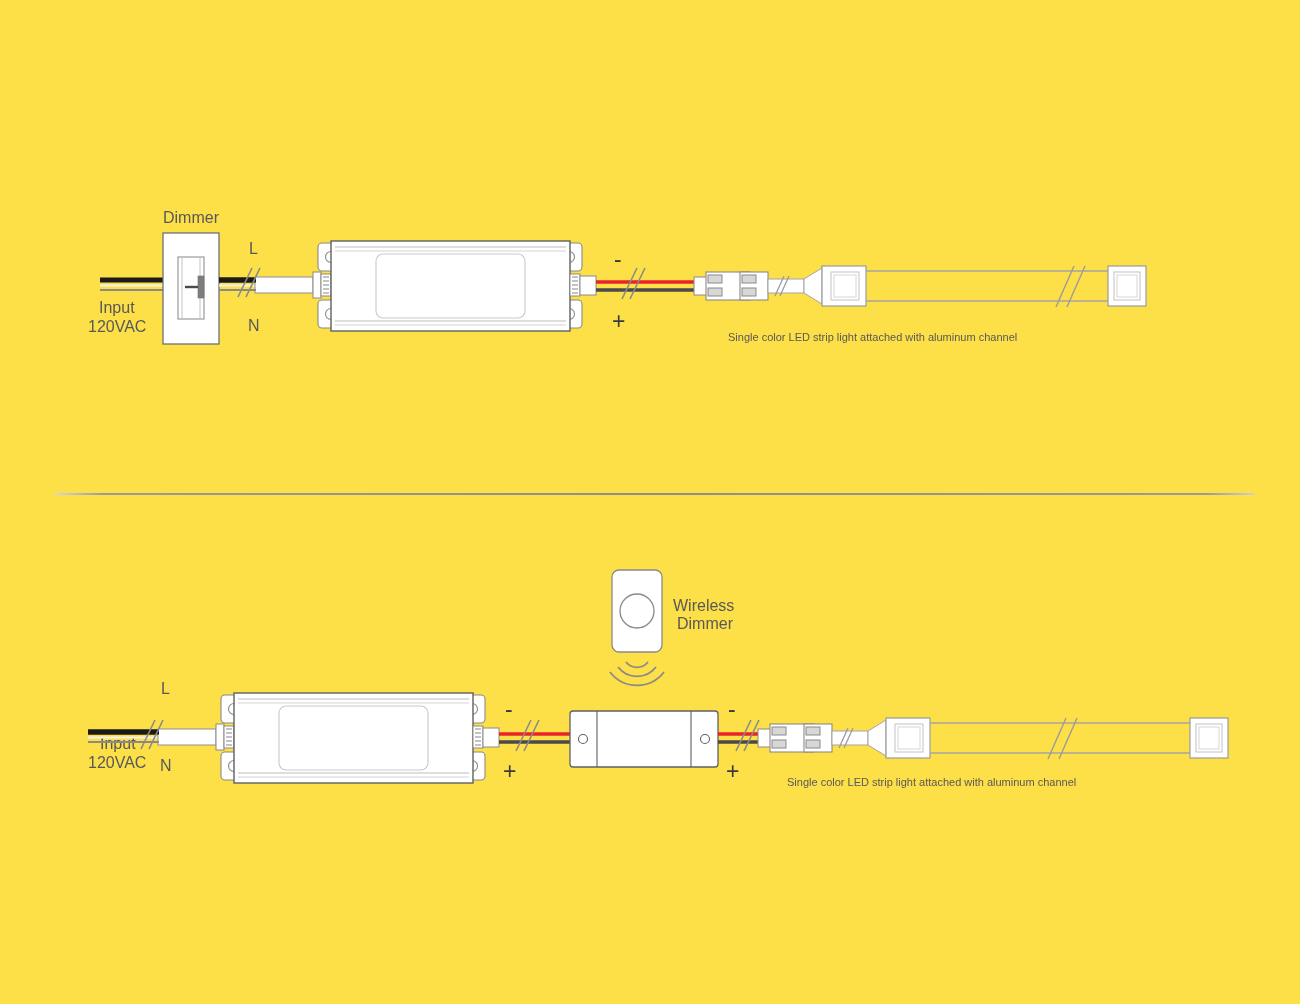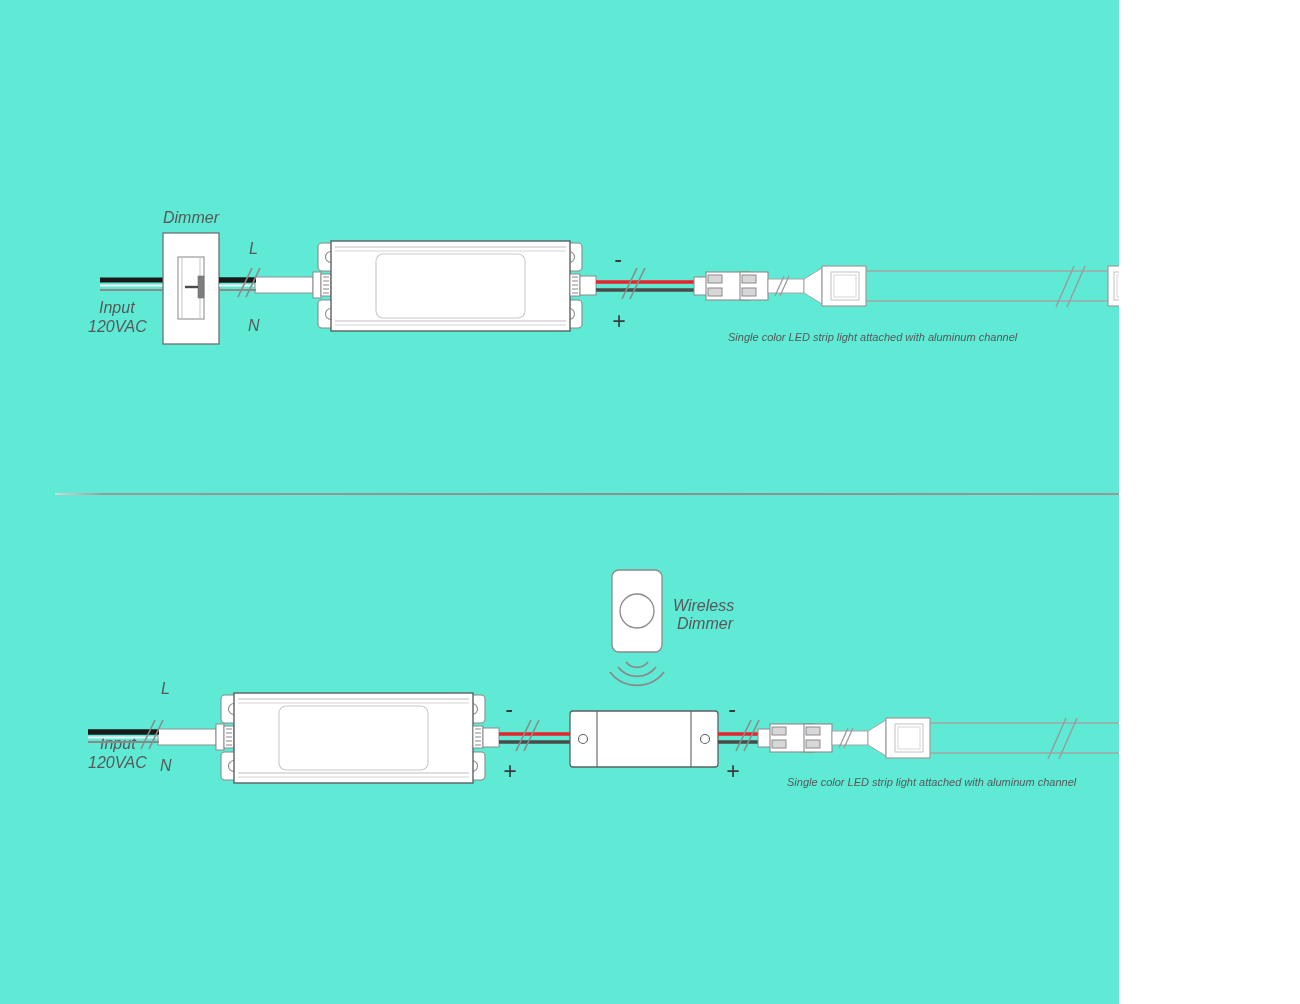--- a/index.html
+++ b/index.html
@@ -6,25 +6,24 @@
     margin: 0;
     padding: 0;
     background: #ffffff;
   }
   body {
     font-family: "Liberation Sans", sans-serif;
     color: #4a4a4a;
   }
   #page {
     position: relative;
-    width: 1119px;
+    width: 1300px;
     height: 1004px;
     overflow: hidden;
-    background: #5eead4;
-    font-style: italic;
+    background: #fde047;
   }
   .lbl {
     position: absolute;
     font-family: "Liberation Sans", sans-serif;
     color: #58585a;
     white-space: nowrap;
     line-height: 1.15;
   }
   .lbl-md { font-size: 16px; }
   .lbl-cap { font-size: 11px; }

